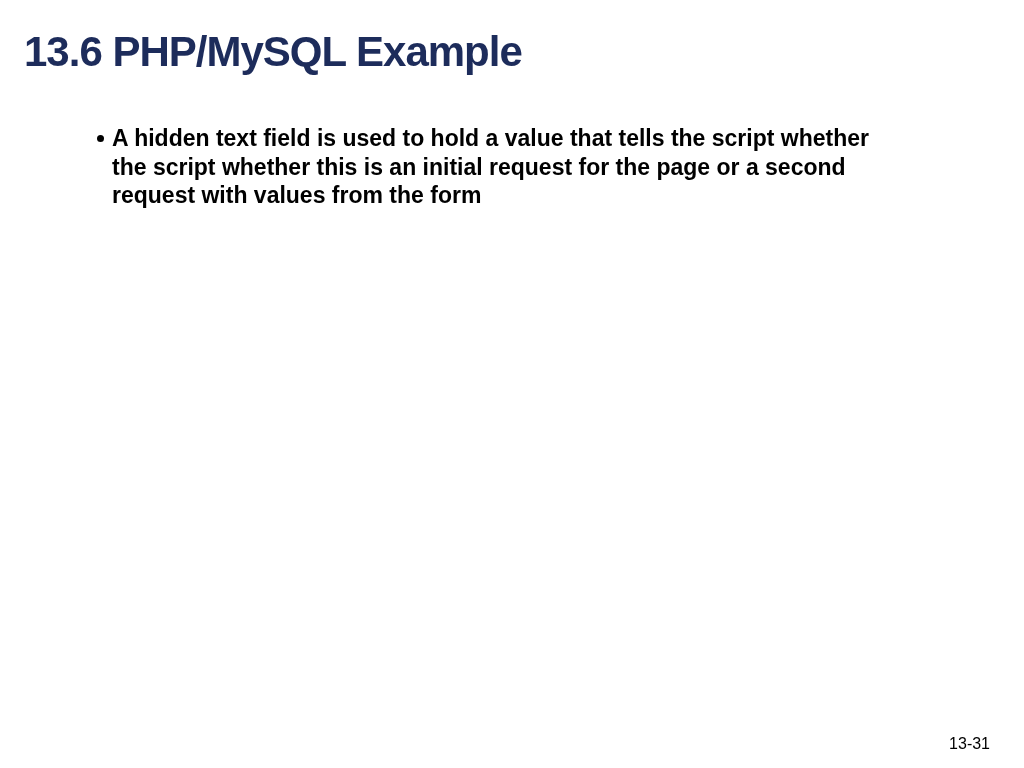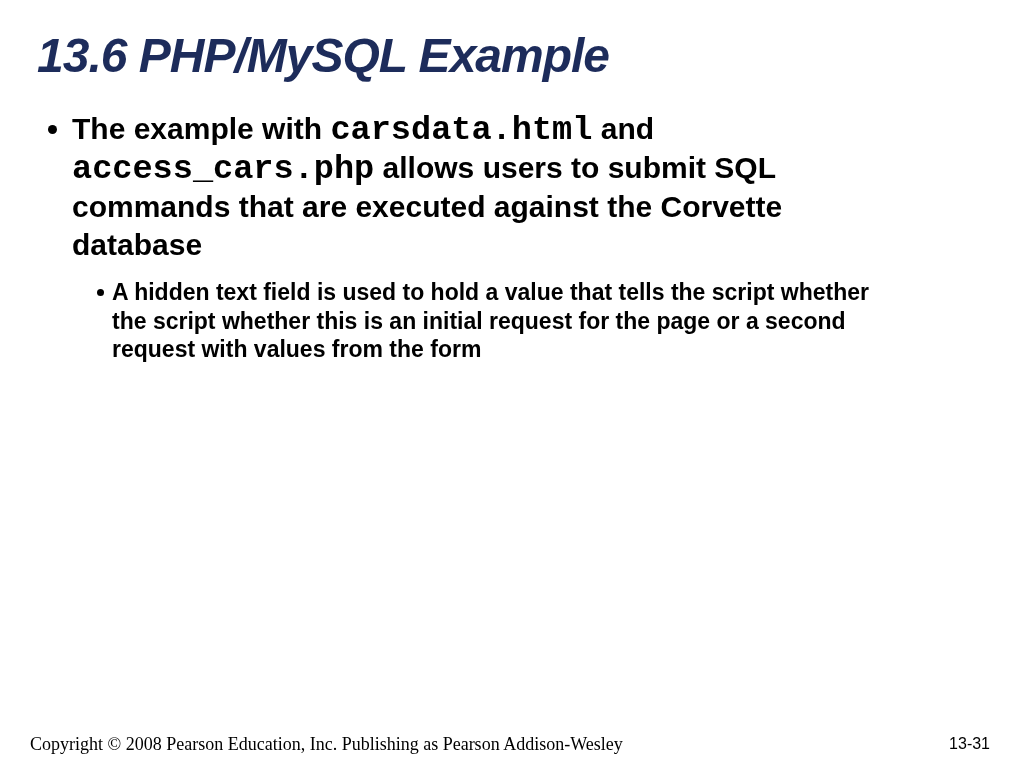--- a/index.html
+++ b/index.html
@@ -10,28 +10,27 @@
     font-family: "Liberation Sans", sans-serif;
     overflow: hidden;
   }
   .slide {
     position: absolute;
     inset: 0;
     background: #ffffff;
   }
   .slide-title {
     position: absolute;
-    left: 37px;
+    left: 24px;
     top: 28px;
-    font-size: 48px;
+    font-size: 42px;
     font-weight: bold;
     color: #1d2c5b;
     letter-spacing: -1px;
     white-space: nowrap;
-    font-style: italic;
   }
   .bullet-list {
     position: absolute;
     left: 38px;
     top: 110px;
     width: 930px;
     list-style: none;
   }
   .bullet {
     position: relative;
@@ -87,31 +86,23 @@
     color: #000000;
   }
 </style>
 </head>
 <body>
 
 <div class="slide" style="background: rgb(255, 255, 255);">
   <h1 class="slide-title" style="color: rgb(29, 44, 91);">13.6 PHP/MySQL Example</h1>
 
   <ul class="bullet-list" id="bullet-list">
-      <li class="bullet level1">
-        <span class="dot"></span>
-        <span class="runs" style="color: rgb(0, 0, 0);"><span class="plain">The example with </span><span class="code">carsdata.html</span><span class="plain"> and
-</span><span class="code">access_cars.php</span><span class="plain"> allows users to submit SQL
-commands that are executed against the Corvette
-database</span></span>
-      </li>
       <li class="bullet level2">
         <span class="dot"></span>
         <span class="runs" style="color: rgb(0, 0, 0);"><span class="plain">A hidden text field is used to hold a value that tells the script whether
 the script whether this is an initial request for the page or a second
 request with values from the form</span></span>
       </li>
     </ul>
 
-  <div class="footer-copyright">Copyright © 2008 Pearson Education, Inc. Publishing as Pearson Addison-Wesley</div>
 
   <div class="page-number">13-31</div>
 </div>
 
 </body></html>

